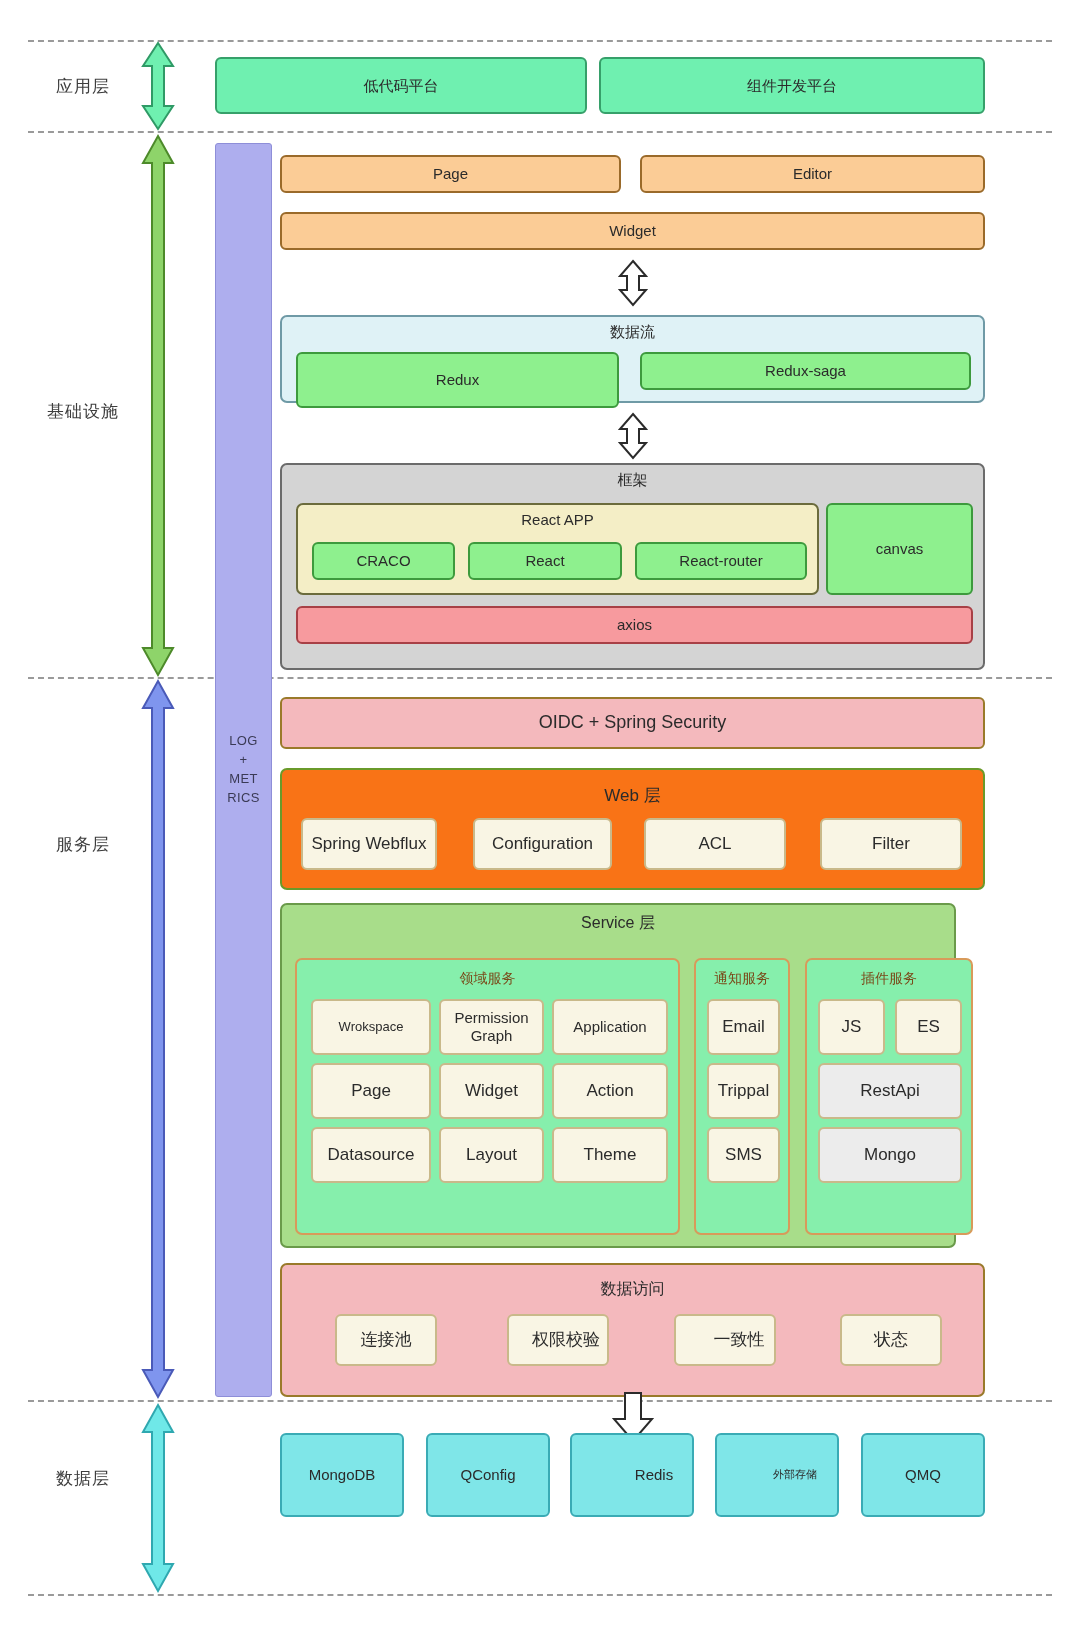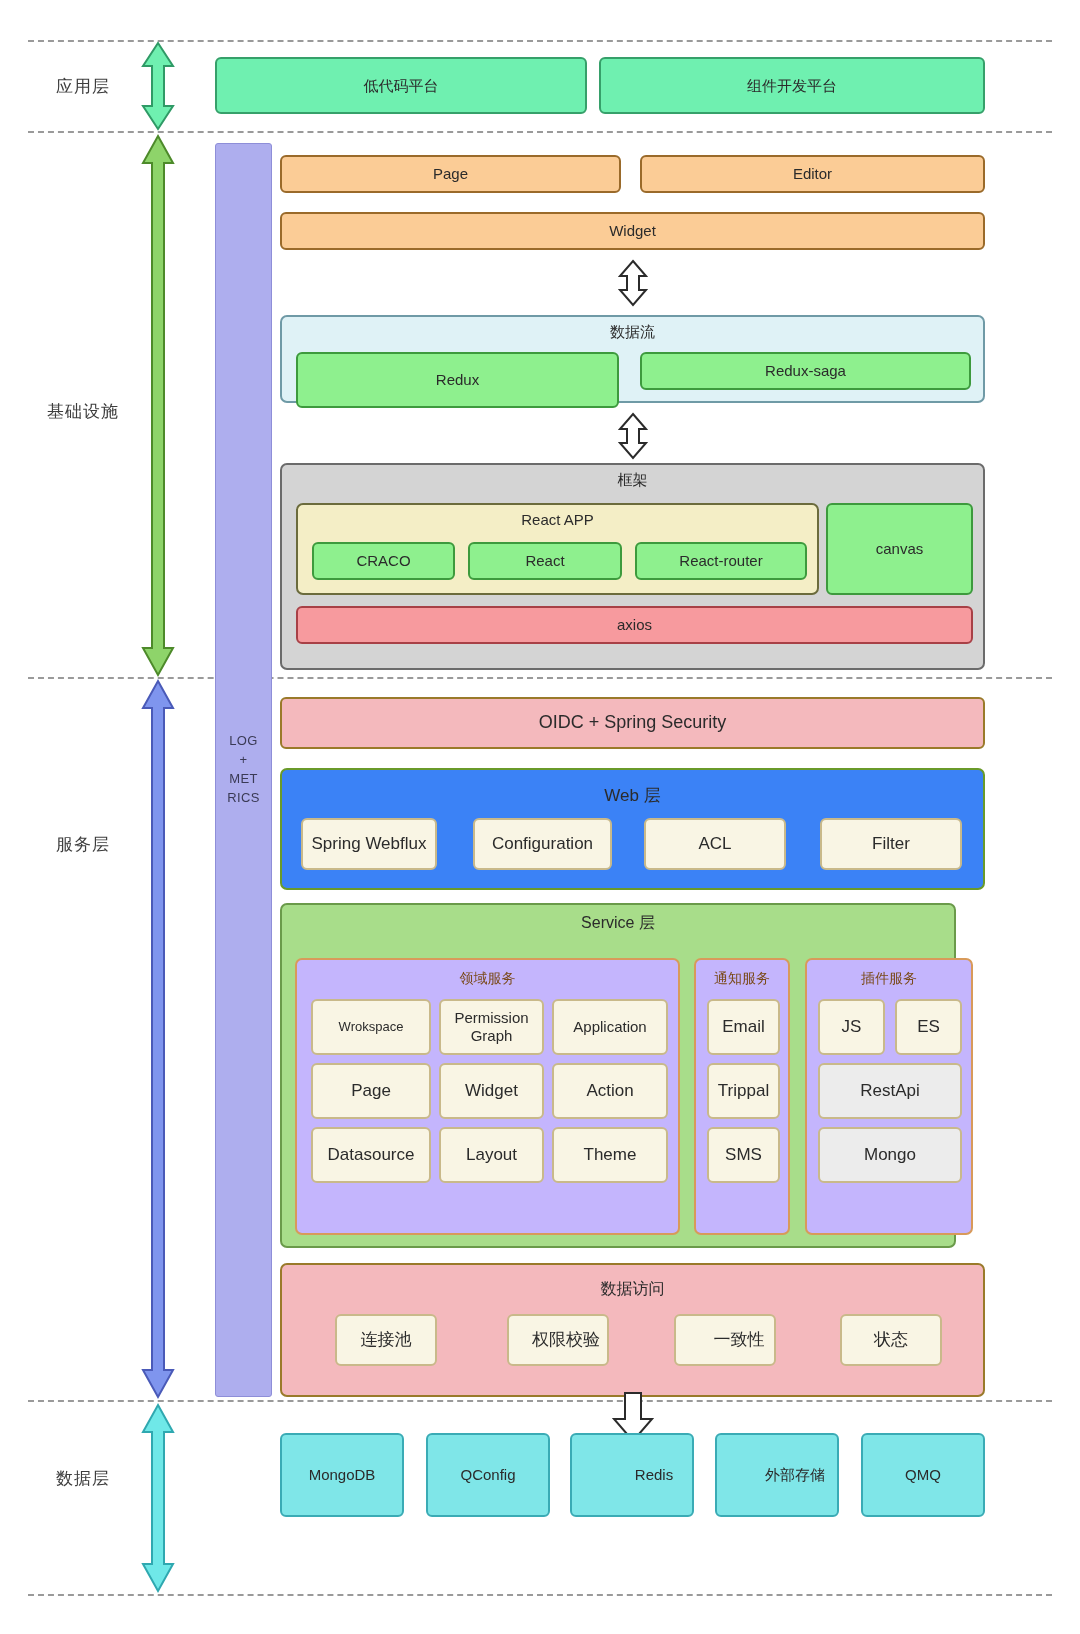--- a/index.html
+++ b/index.html
@@ -72,23 +72,23 @@
 
   
   .mint     { background:#6ff0b0; border:2px solid #36a06a; }
   .orange   { background:#fbcc96; border:2px solid #9a6a2a; }
   .lightblue{ background:#dff2f6; border:2px solid #6f9aa6; }
   .green    { background:#8ef08e; border:2px solid #3d9a3d; }
   .gray     { background:#d4d4d4; border:2px solid #6b6b6b; }
   .cream    { background:#f4eec6; border:2px solid #6b6b3c; }
   .red      { background:#f79a9e; border:2px solid #a84046; }
   .pinkbar  { background:#f4b9bd; border:2px solid #9a7a2a; }
-  .webgreen { background:#3b82f6; border:2px solid #6a9a2a; }
+  .webgreen { background:#f97316; border:2px solid #6a9a2a; }
   .svcgreen { background:#a8dd8a; border:2px solid #6a9a4a; }
-  .svcorange{ background:#c4b5fd; border:2px solid #d89a5a; }
+  .svcorange{ background:#86efac; border:2px solid #d89a5a; }
   .ivory    { background:#f9f5e4; border:2px solid #c9b98a; }
   .lightgraybox { background:#ececec; border:2px solid #c9b98a; }
   .pinkpanel{ background:#f4b9bd; border:2px solid #9a7a2a; }
   .cyan     { background:#7fe6e8; border:2px solid #3aabb5; }
 
   
   .panel {
     position: absolute;
     border-radius: 7px;
   }
@@ -232,16 +232,16 @@
     <div class="block ivory" style="top:49px;left:558px;width:102px;height:52px;font-size:17px;">状态</div>
   </div>
 
   <svg class="arrowDown" style="top:1391px;left:608px;" width="50" height="52" viewBox="0 0 50 52">
     <polygon points="17,2 33,2 33,28 44,28 25,50 6,28 17,28" fill="#ffffff" stroke="#2b2b2b" stroke-width="2"></polygon>
   </svg>
 
   <div class="block cyan" style="top:1433px;left:280px;width:124px;height:84px;font-size:15px;">MongoDB</div>
   <div class="block cyan" style="top:1433px;left:426px;width:124px;height:84px;font-size:15px;">QConfig</div>
   <div class="block cyan" style="top:1433px;left:570px;width:124px;height:84px;font-size:15px;padding-left:44px;">Redis</div>
-  <div class="block cyan" style="top:1433px;left:715px;width:124px;height:84px;font-size:15px;padding-left:36px;">外部存储</div>
+  <div class="block cyan" style="top:1433px;left:715px;width:124px;height:84px;font-size:11px;padding-left:36px;">外部存储</div>
   <div class="block cyan" style="top:1433px;left:861px;width:124px;height:84px;font-size:15px;">QMQ</div>
 
 </div>
 
 </body></html>

